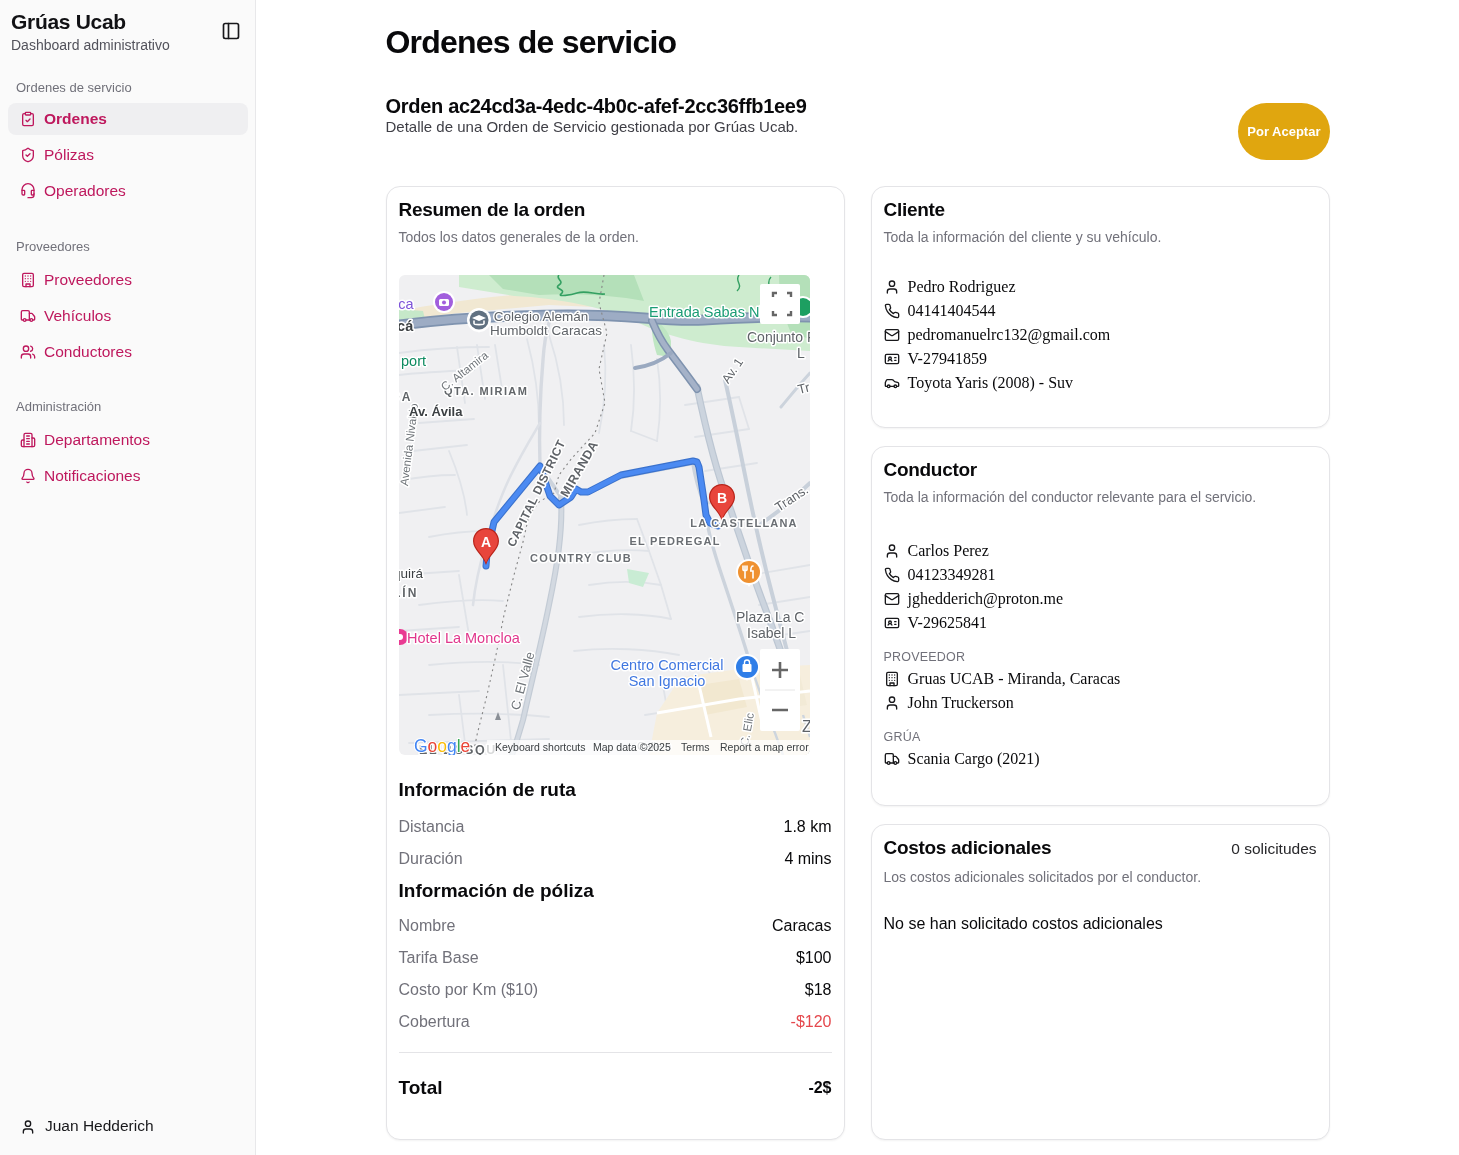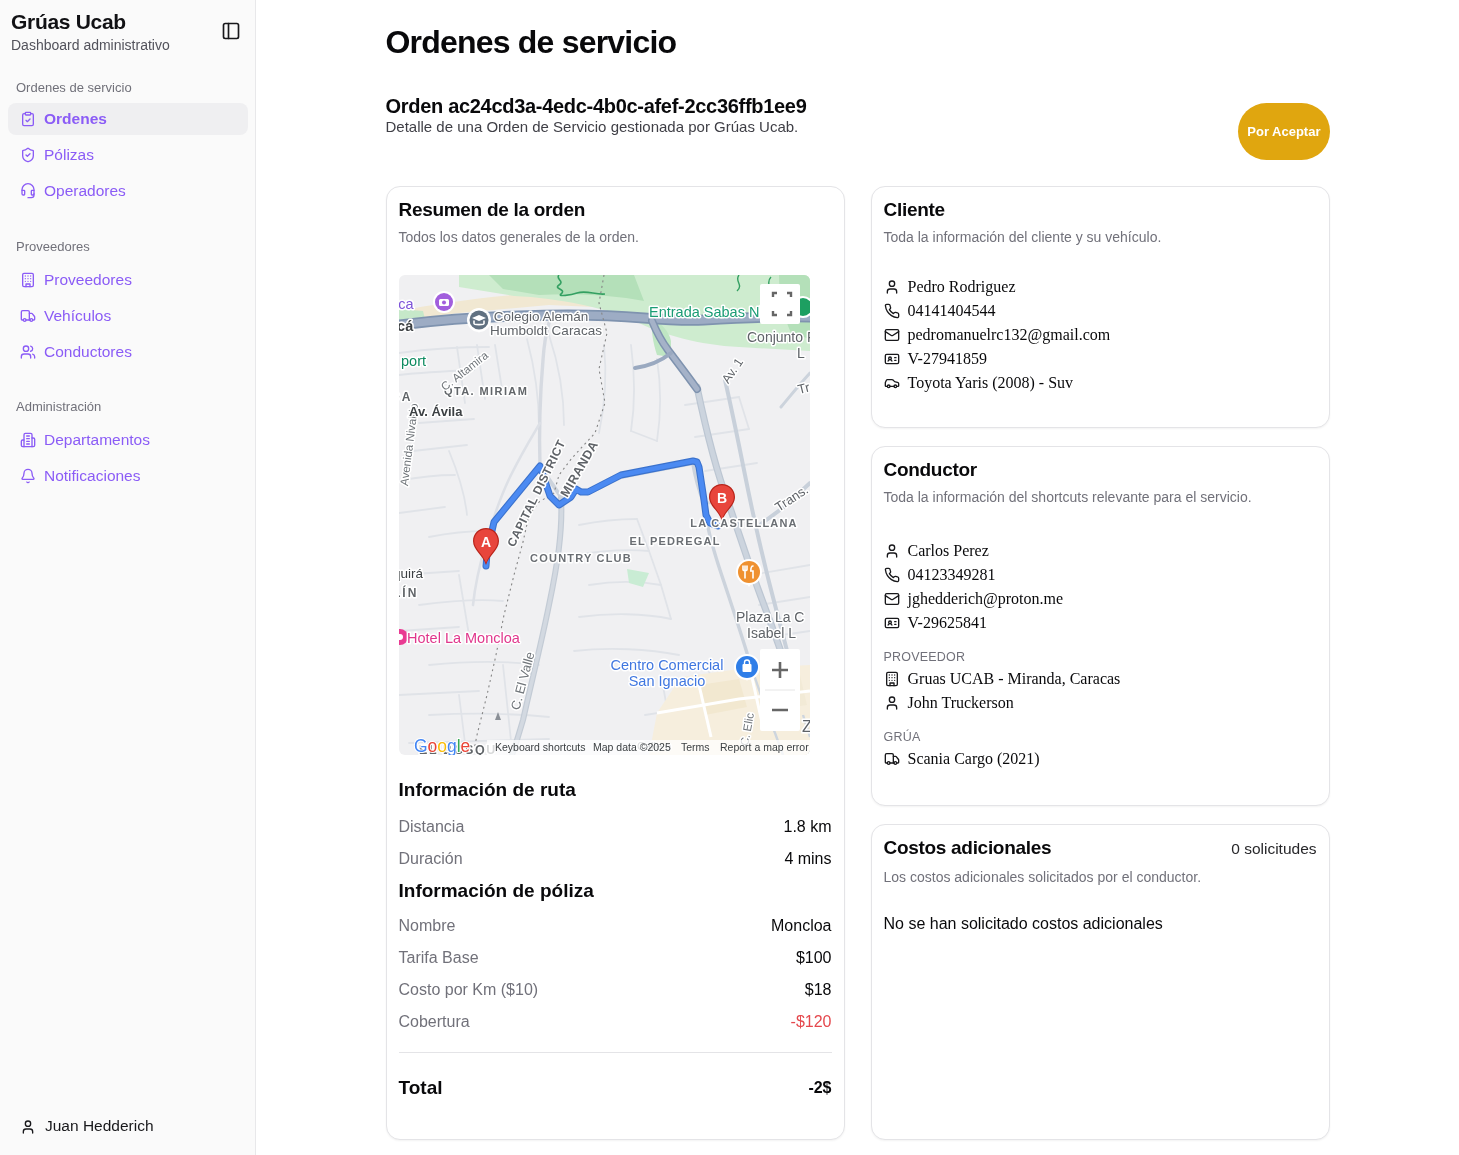--- a/index.html
+++ b/index.html
@@ -7,21 +7,21 @@
 html,body { width:1459px; height:1155px; overflow:hidden; }
 body { font-family:"Liberation Sans", sans-serif; background:#fff; color:#09090b; }
 .layout { display:flex; width:1459px; height:1155px; }
 
 
 aside { position:relative; width:256px; height:1155px; background:#fafafa; border-right:1px solid #e8e8ea; flex:0 0 256px; }
 .s-title { position:absolute; left:11px; top:10px; font-size:21px; font-weight:700; letter-spacing:-0.3px; color:#111114; }
 .s-sub { position:absolute; left:11px; top:37px; font-size:14px; color:#52525b; }
 .toggle { position:absolute; left:221px; top:21px; width:20px; height:20px; color:#18181b; }
 .glabel { position:absolute; left:16px; font-size:13px; color:#71717a; line-height:16px; }
-.item { position:absolute; left:8px; width:240px; height:32px; border-radius:8px; display:flex; align-items:center; font-size:15.5px; color:#8b5cf6; }
+.item { position:absolute; left:8px; width:240px; height:32px; border-radius:8px; display:flex; align-items:center; font-size:15.5px; color:#be185d; }
 .item svg { margin-left:12px; flex:0 0 16px; }
 .item span { margin-left:8px; }
 .item.active { background:#efeff1; font-weight:700; }
 .s-foot { position:absolute; left:8px; top:1103px; width:240px; height:32px; display:flex; align-items:flex-end; font-size:15.5px; color:#18181b; }
 .s-foot svg { margin-left:12px; flex:0 0 16px; }
 .s-foot span { margin-left:9px; }
 
 
 main { flex:1 1 auto; background:#fff; }
 .wrap { width:944px; margin:0 auto; }
@@ -414,21 +414,21 @@
               <span class="k">Distancia</span>
               <span class="v">1.8 km</span>
             </div>
       <div class="kv">
               <span class="k">Duración</span>
               <span class="v">4 mins</span>
             </div>
       <div class="h3" style="margin-top:4px">Información de póliza</div>
       <div class="kv" style="margin-top:7px">
               <span class="k">Nombre</span>
-              <span class="v">Moncloa</span>
+              <span class="v">Caracas</span>
             </div>
       <div class="kv">
               <span class="k">Tarifa Base</span>
               <span class="v">$100</span>
             </div>
       <div class="kv">
               <span class="k">Costo por Km ($10)</span>
               <span class="v">$18</span>
             </div>
       <div class="kv">
@@ -467,21 +467,21 @@
           <div class="irow"><svg width="16" height="16" viewBox="0 0 24 24" fill="none" stroke="currentColor" stroke-width="2" stroke-linecap="round" stroke-linejoin="round">
                     <path d="M19 17h2c.6 0 1-.4 1-1v-3c0-.9-.7-1.7-1.5-1.9C18.7 10.6 16 10 16 10s-1.3-1.4-2.2-2.3c-.5-.4-1.1-.7-1.8-.7H5c-.6 0-1.1.4-1.4.9l-1.4 2.9A3.7 3.7 0 0 0 2 12v4c0 .6.4 1 1 1h2"></path>
                     <circle cx="7" cy="17" r="2"></circle>
                     <path d="M9 17h6"></path>
                     <circle cx="17" cy="17" r="2"></circle>
                   </svg>Toyota Yaris (2008) - Suv</div>
         </div>
       </div>
       <div class="card card-c2">
         <div class="ctitle">Conductor</div>
-        <div class="cdesc">Toda la información del shortcuts relevante para el servicio.</div>
+        <div class="cdesc">Toda la información del conductor relevante para el servicio.</div>
         <div class="rows" style="margin-top:32px">
           <div class="irow"><svg width="16" height="16" viewBox="0 0 24 24" fill="none" stroke="currentColor" stroke-width="2" stroke-linecap="round" stroke-linejoin="round">
                     <path d="M19 21v-2a4 4 0 0 0-4-4H9a4 4 0 0 0-4 4v2"></path>
                     <circle cx="12" cy="7" r="4"></circle>
                   </svg>Carlos Perez</div>
           <div class="irow"><svg width="16" height="16" viewBox="0 0 24 24" fill="none" stroke="currentColor" stroke-width="2" stroke-linecap="round" stroke-linejoin="round">
                     <path d="M22 16.92v3a2 2 0 0 1-2.18 2 19.79 19.79 0 0 1-8.63-3.07 19.5 19.5 0 0 1-6-6 19.79 19.79 0 0 1-3.07-8.67A2 2 0 0 1 4.11 2h3a2 2 0 0 1 2 1.72 12.84 12.84 0 0 0 .7 2.81 2 2 0 0 1-.45 2.11L8.09 9.91a16 16 0 0 0 6 6l1.27-1.27a2 2 0 0 1 2.11-.45 12.84 12.84 0 0 0 2.81.7A2 2 0 0 1 22 16.92z"></path>
                   </svg>04123349281</div>
           <div class="irow"><svg width="16" height="16" viewBox="0 0 24 24" fill="none" stroke="currentColor" stroke-width="2" stroke-linecap="round" stroke-linejoin="round">
                     <rect width="20" height="16" x="2" y="4" rx="2"></rect>

